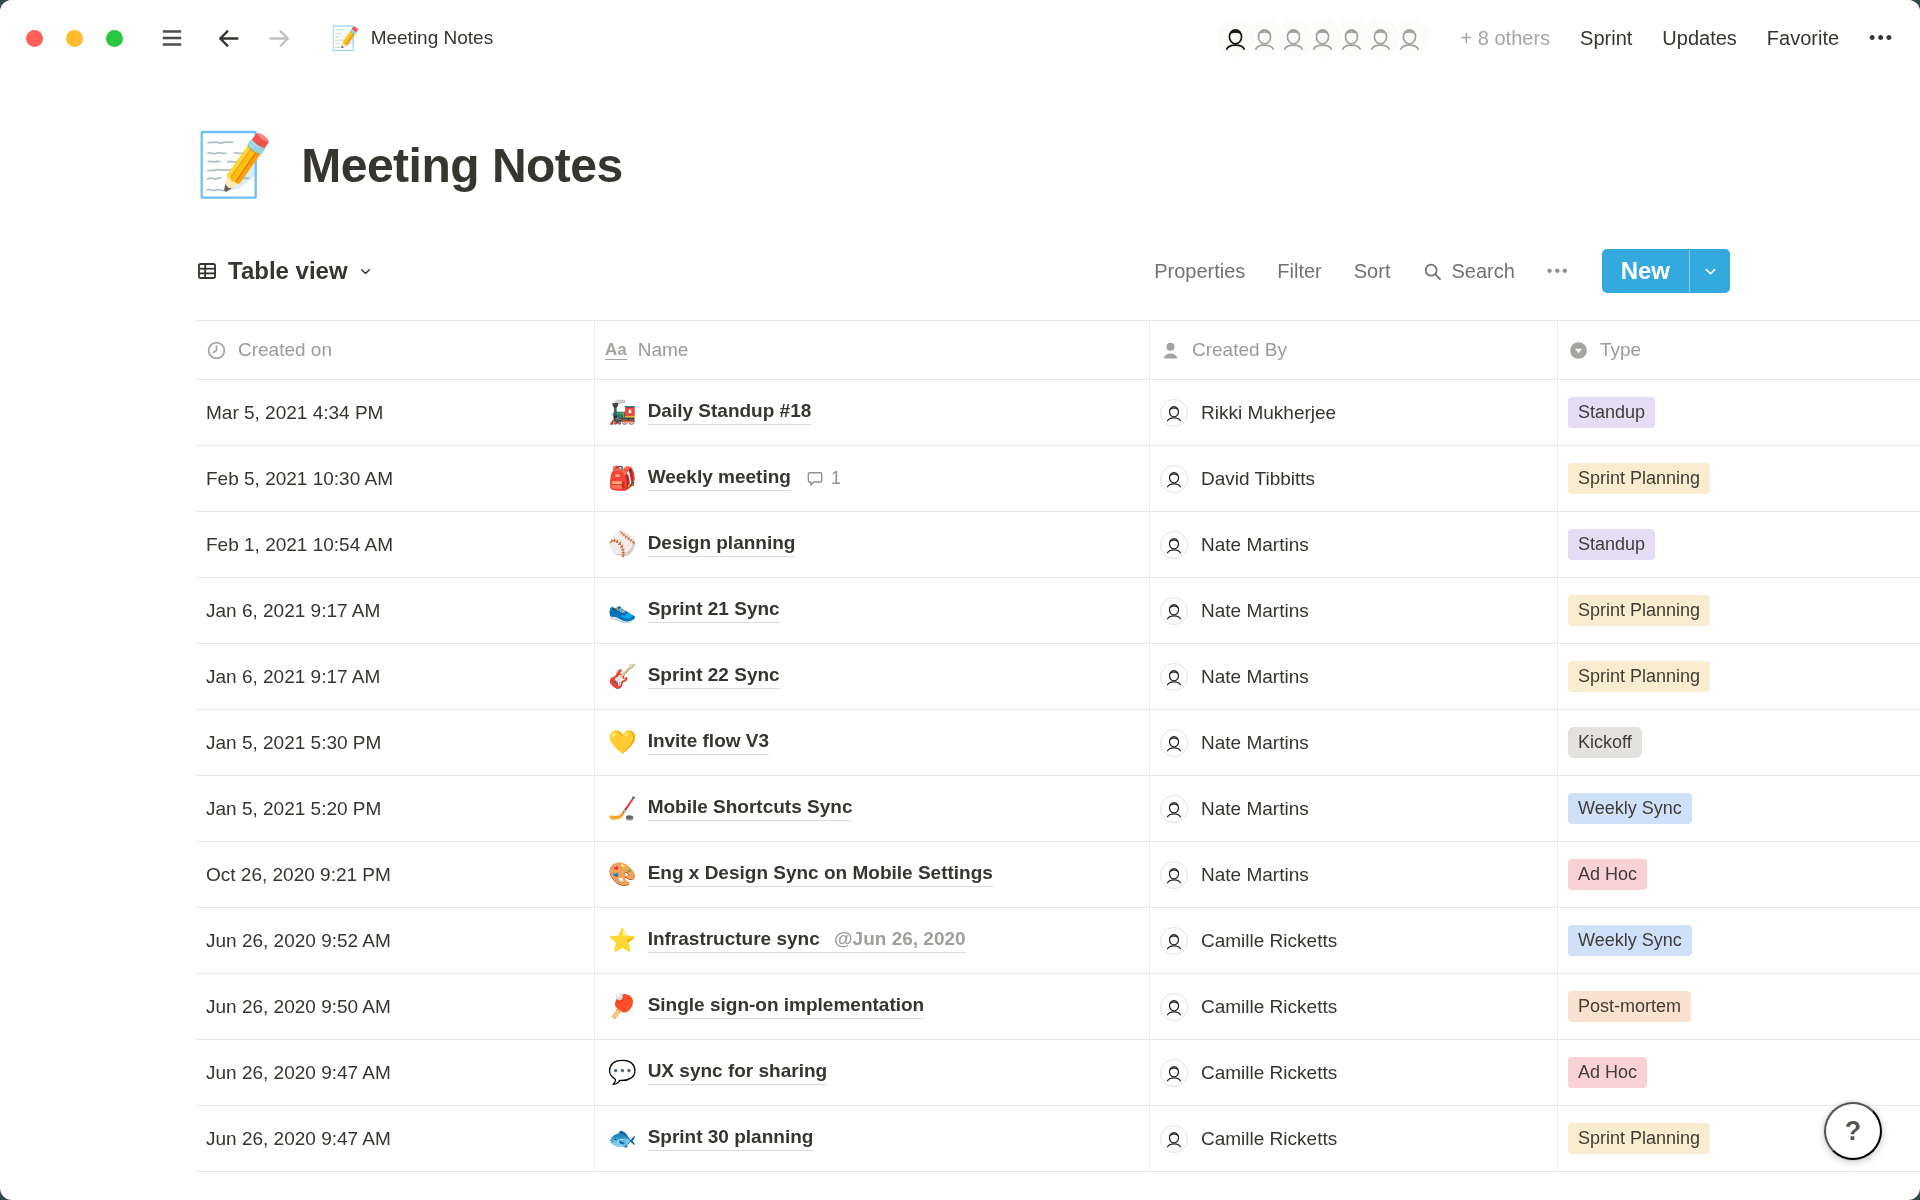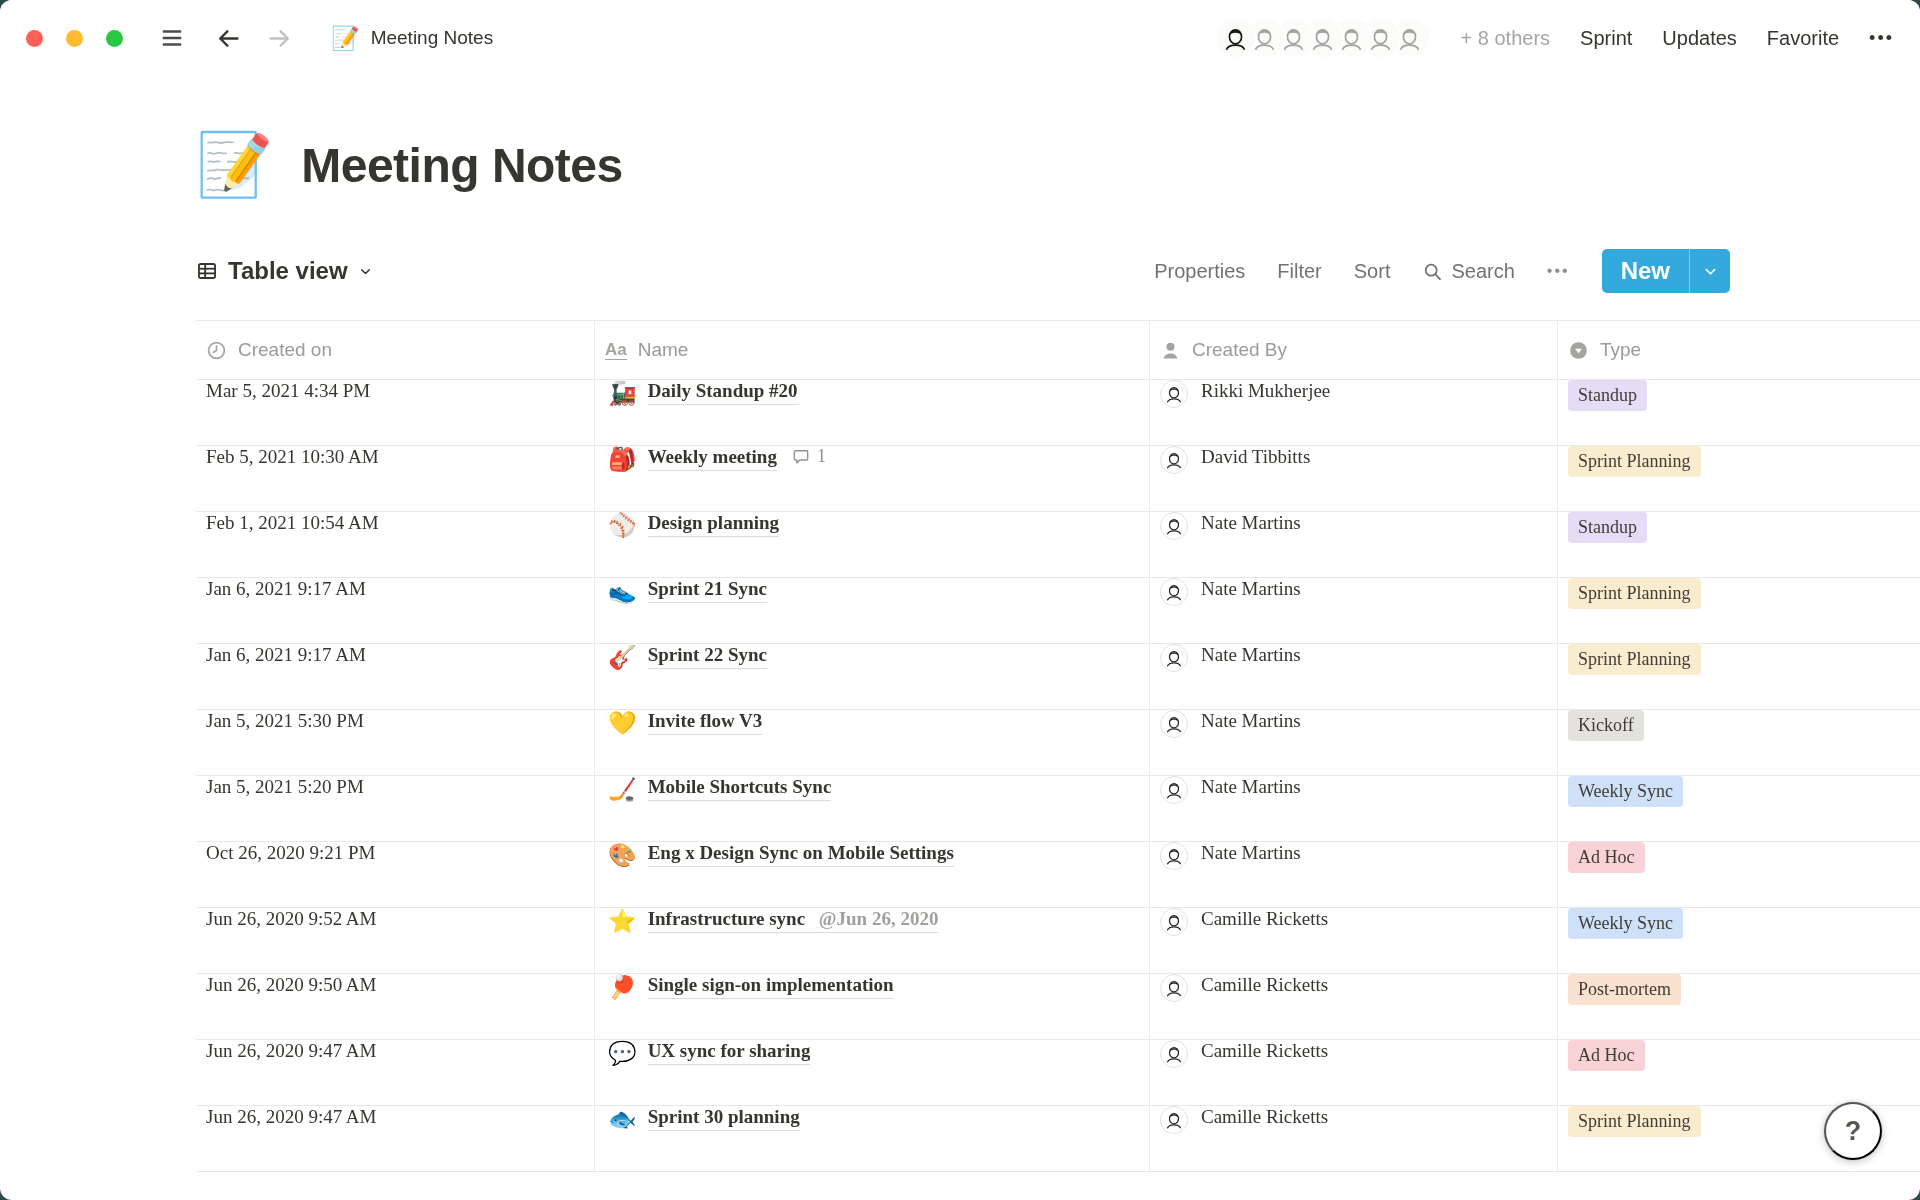--- a/index.html
+++ b/index.html
@@ -51,21 +51,21 @@
 
   
   .table{ margin-top:26px; }
   .thead, .trow{ display:grid; grid-template-columns:399px 555px 408px 1fr; }
   .thead{ height:60px; border-top:1px solid #E9E8E6; border-bottom:1px solid #E9E8E6; color:#9C9B98; }
   .th{ display:flex; align-items:center; gap:11px; padding:0 10px; font-size:19px; }
   .th:not(:last-child), .td:not(:last-child){ border-right:1px solid #EDECEA; }
   .th .ic{ color:#A5A4A1; }
   .aa-ic{ font-size:17px; font-weight:600; color:#A5A4A1; border-bottom:1.5px solid #A5A4A1; padding-bottom:1px; line-height:1; }
   .trow{ height:66px; border-bottom:1px solid #E9E8E6; }
-  .td{ display:flex; align-items:flex-start; padding:0 10px; overflow:hidden; white-space:nowrap; font-size:19px;font-family:Liberation Serif, serif; }
+  .td{ display:flex; align-items:center; padding:0 10px; overflow:hidden; white-space:nowrap; font-size:19px; }
   .td-name .pic{ font-size:23px; margin:0 11px 0 3px; flex:0 0 auto; }
   .plink{ font-weight:600; color:#37352F; text-decoration:none; border-bottom:1.5px solid rgba(55,53,47,.18);
           padding-bottom:2px; cursor:pointer; overflow:hidden; }
   .mention{ color:#A09F9B; margin-left:9px; font-weight:600; }
   .cmt{ display:flex; align-items:center; gap:6px; margin-left:14px; color:#93928E; font-size:18px; flex:0 0 auto; }
   .av-s{ width:28px; height:28px; border-radius:50%; background:#fff; border:1px solid #E3E2DF;
          display:flex; align-items:center; justify-content:center; margin-right:13px; color:#24231F; flex:0 0 auto; }
   .av-s svg{ width:20px; height:20px; }
   .badge{ padding:4px 10px; border-radius:4px; font-size:18px; color:#403C37; line-height:1.25; }
 
@@ -263,21 +263,21 @@
           <span>Type</span>
         </div>
       </div>
       <div id="tbody">
   <div class="trow">
     <div class="td">
       <span>Mar 5, 2021 4:34 PM</span>
     </div>
     <div class="td td-name">
       <span class="pic">🚂</span>
-      <a class="plink"><span>Daily Standup #20</span></a>
+      <a class="plink"><span>Daily Standup #18</span></a>
 
     </div>
     <div class="td">
       <span class="av-s">
         <svg>
                   <use href="#sym-face"></use>
                 </svg>
       </span>
       <span>Rikki Mukherjee</span>
     </div>
@@ -390,21 +390,21 @@
     </div>
     <div class="td">
       <span class="av-s">
         <svg>
                   <use href="#sym-face"></use>
                 </svg>
       </span>
       <span>Nate Martins</span>
     </div>
     <div class="td">
-      <span class="badge" style="background: rgb(227, 226, 222);">Kickoff</span>
+      <span class="badge" style="background: rgb(227, 226, 222); border-radius: 6px;">Kickoff</span>
     </div>
   </div>
 
   <div class="trow">
     <div class="td">
       <span>Jan 5, 2021 5:20 PM</span>
     </div>
     <div class="td td-name">
       <span class="pic">🏒</span>
       <a class="plink"><span>Mobile Shortcuts Sync</span></a>

